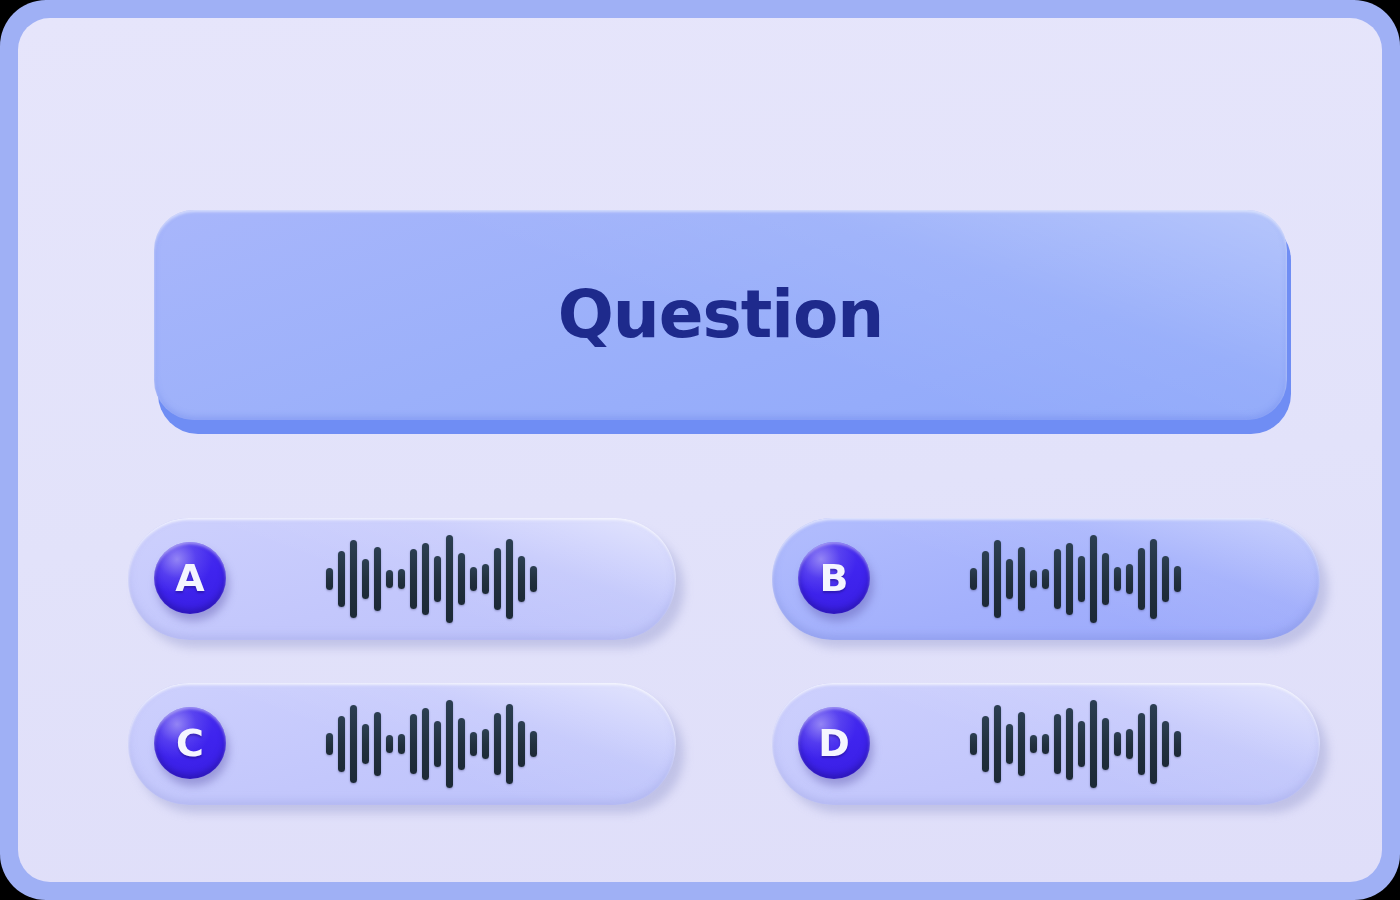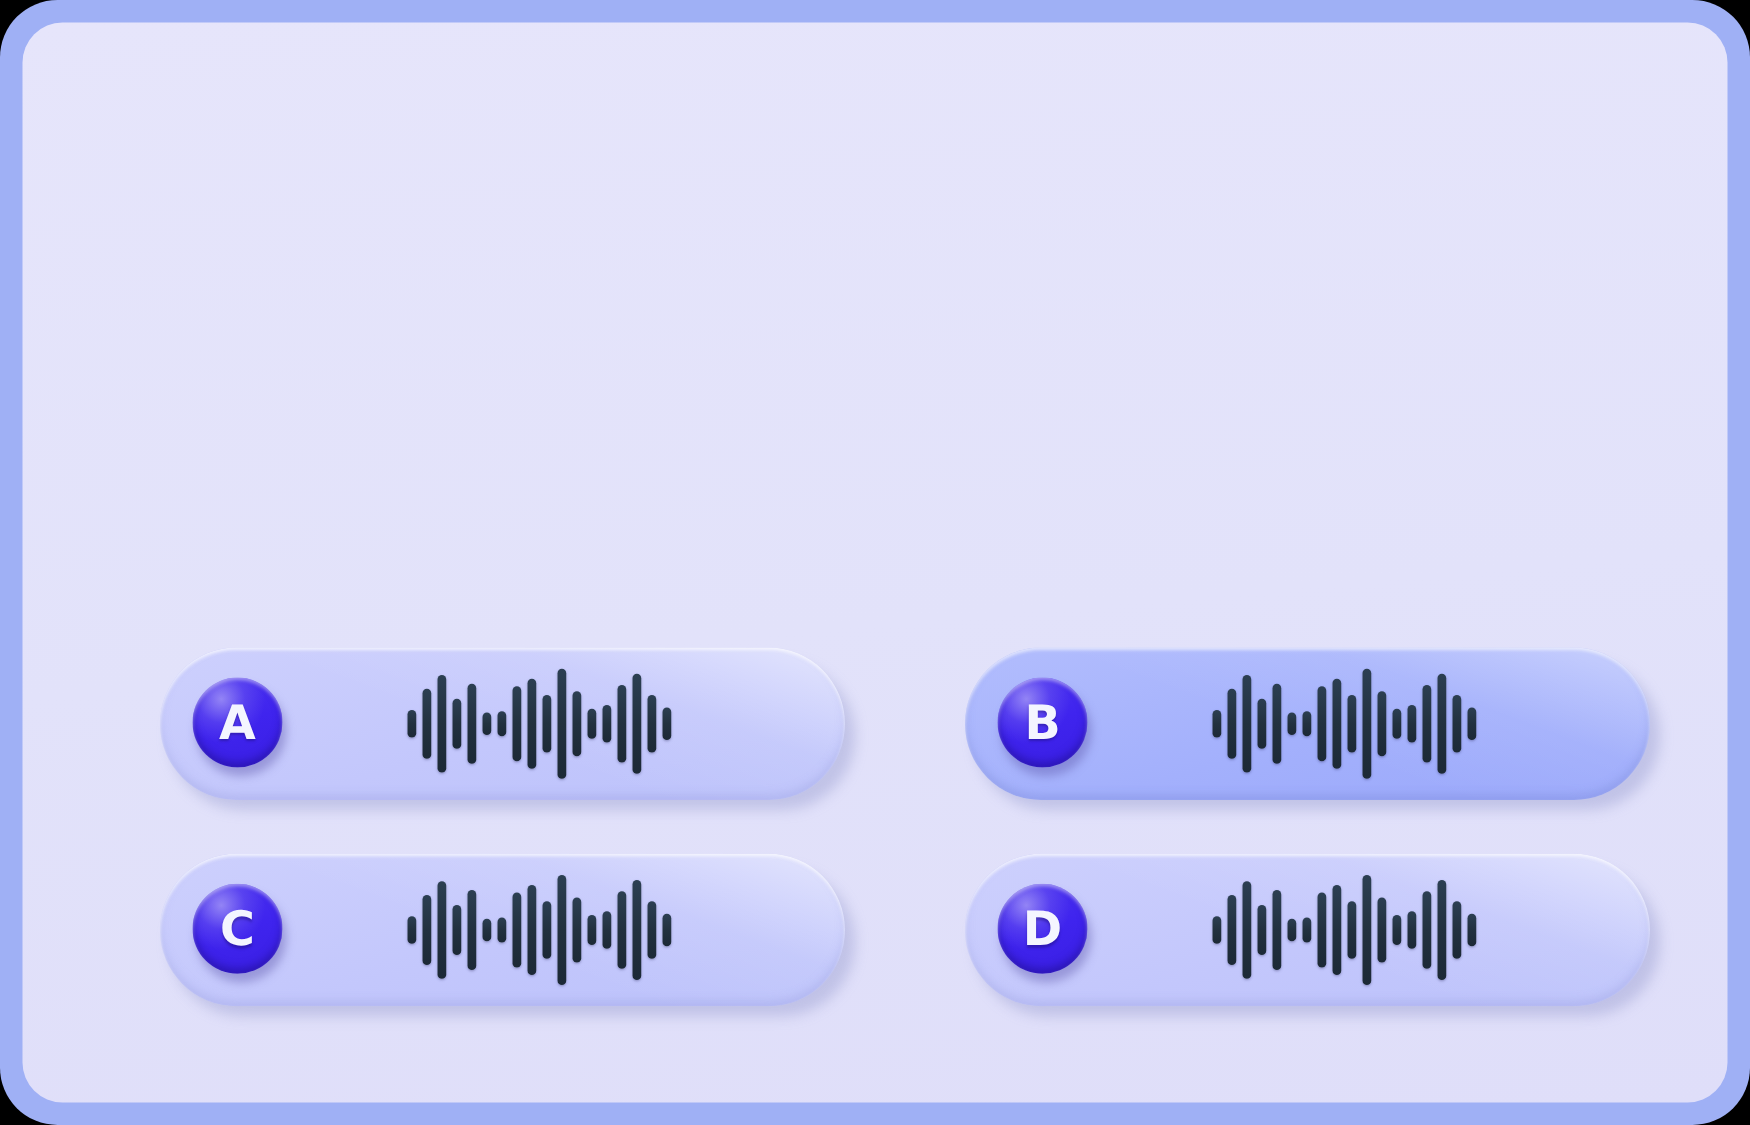--- a/index.html
+++ b/index.html
@@ -210,20 +210,26 @@
     background: linear-gradient(180deg, #2c3f52 0%, #22313f 50%, #1c2936 100%);
     box-shadow: 0 1px 2px rgba(40,40,90,0.35);
   }
 </style>
 </head>
 <body>
 
 <div class="screen">
   <div class="panel">
 
+    <div class="banner-wrap">
+      <div class="banner-shadow"></div>
+      <div class="banner">
+        <div class="banner-title">Question</div>
+      </div>
+    </div>
 
     <div class="options">
 
       <div class="option">
         <div class="option-shadow"></div>
         <div class="option-pill tone-light">
           <div class="badge-wrap">
             <div class="badge-shadow"></div>
             <div class="badge">
               <span class="badge-letter">A</span>

